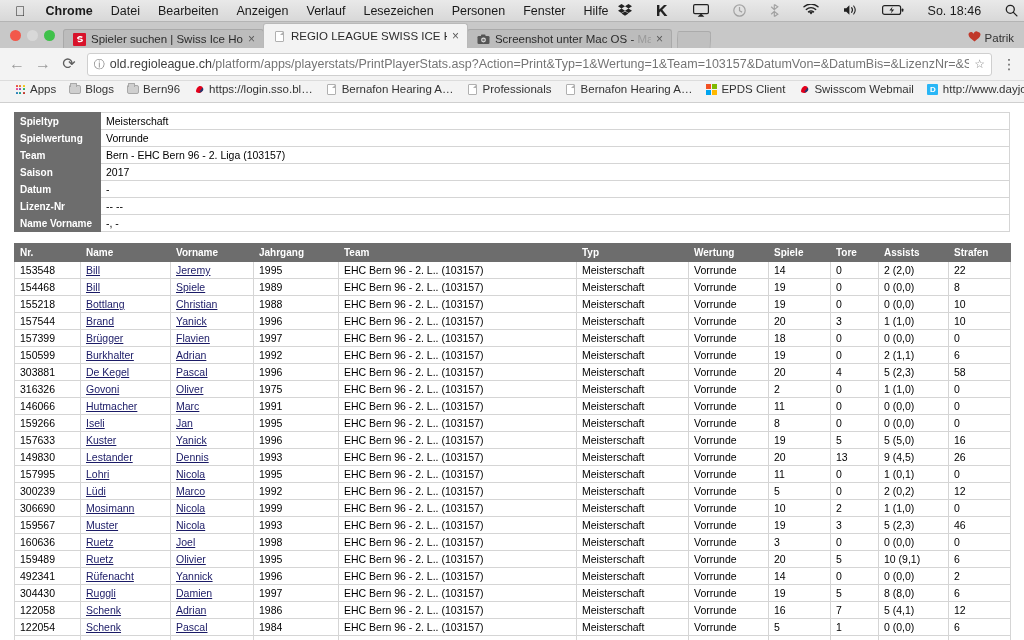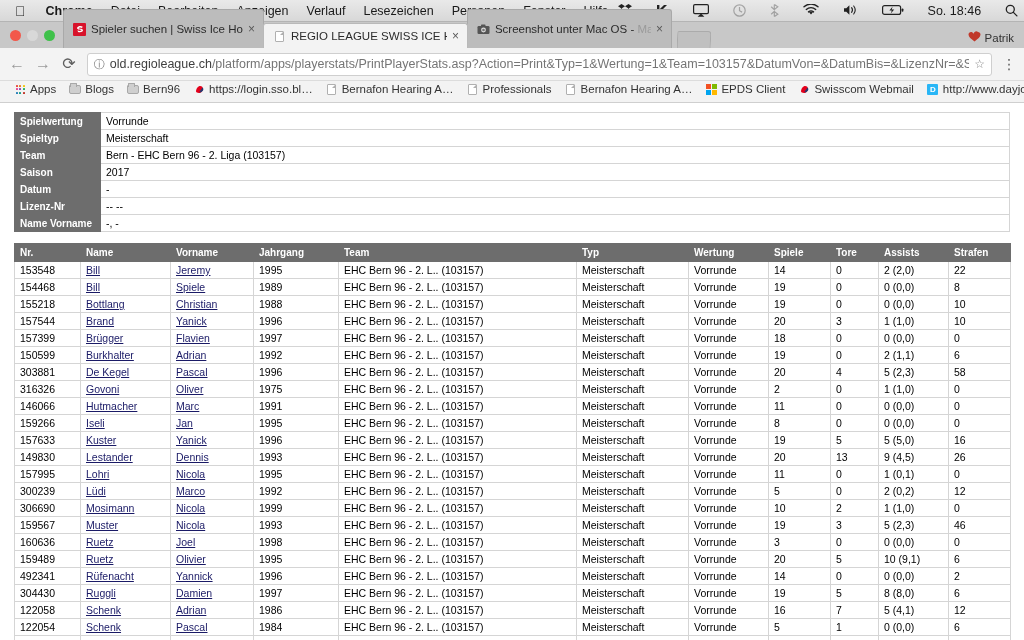--- a/index.html
+++ b/index.html
@@ -36,21 +36,21 @@
     padding-left: 8px;
     position: relative;
   }
   .lights { display: flex; align-items: center; gap: 6px; height: 26px; padding: 0 8px 0 2px; }
   .light { width: 11px; height: 11px; border-radius: 50%; }
   .l-red { background: #f2584a; }
   .l-yellow { background: #d8d8d8; }
   .l-green { background: #3fc14a; }
 
   .tab {
-    height: 39px;
+    height: 19px;
     display: flex; align-items: center;
     padding: 0 6px 0 9px;
     font-size: 11.5px;
     color: #2b2b2b;
     max-width: 205px;
     background: #bcbcbc;
     border-top-left-radius: 3px; border-top-right-radius: 3px;
     border: 1px solid #a9a9a9; border-bottom: none;
     margin-right: -1px;
     position: relative;
@@ -404,26 +404,26 @@
     <span>http://www.dayjob….</span>
   </div>
 
 </div>
 
 <div class="page">
 
   <table class="infotable">
     <tbody>
         <tr>
+          <td class="lbl">Spieltyp</td>
+          <td class="val">Meisterschaft</td>
+        </tr>
+        <tr>
           <td class="lbl">Spielwertung</td>
           <td class="val">Vorrunde</td>
-        </tr>
-        <tr>
-          <td class="lbl">Spieltyp</td>
-          <td class="val">Meisterschaft</td>
         </tr>
         <tr>
           <td class="lbl">Team</td>
           <td class="val">Bern - EHC Bern 96 - 2. Liga (103157)</td>
         </tr>
         <tr>
           <td class="lbl">Saison</td>
           <td class="val">2017</td>
         </tr>
         <tr>

